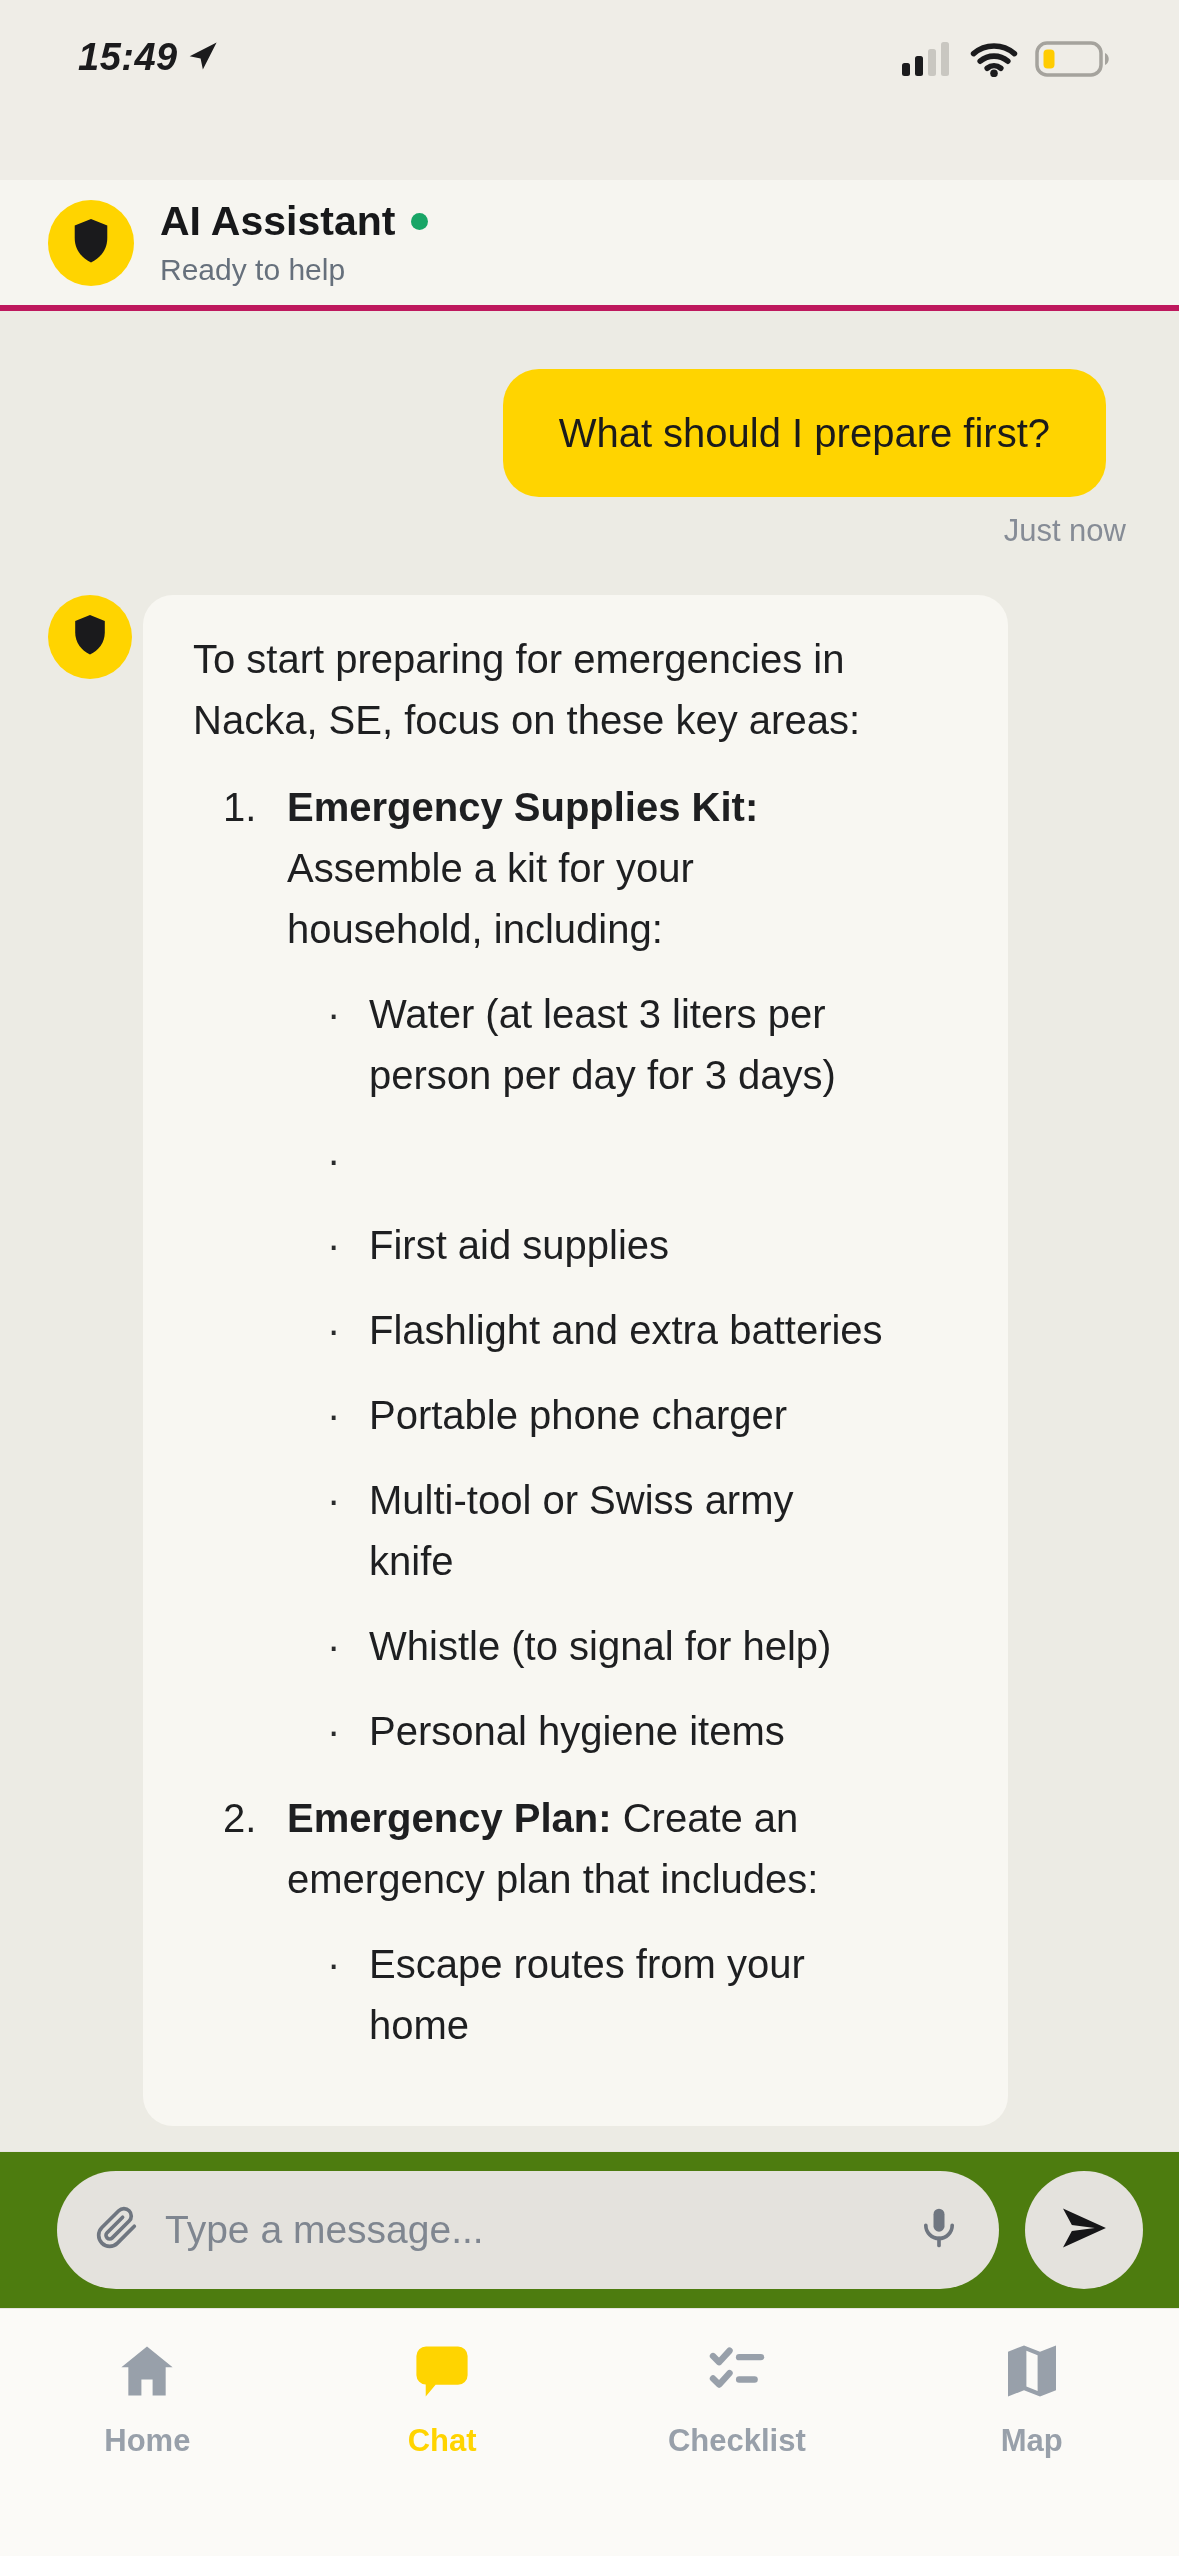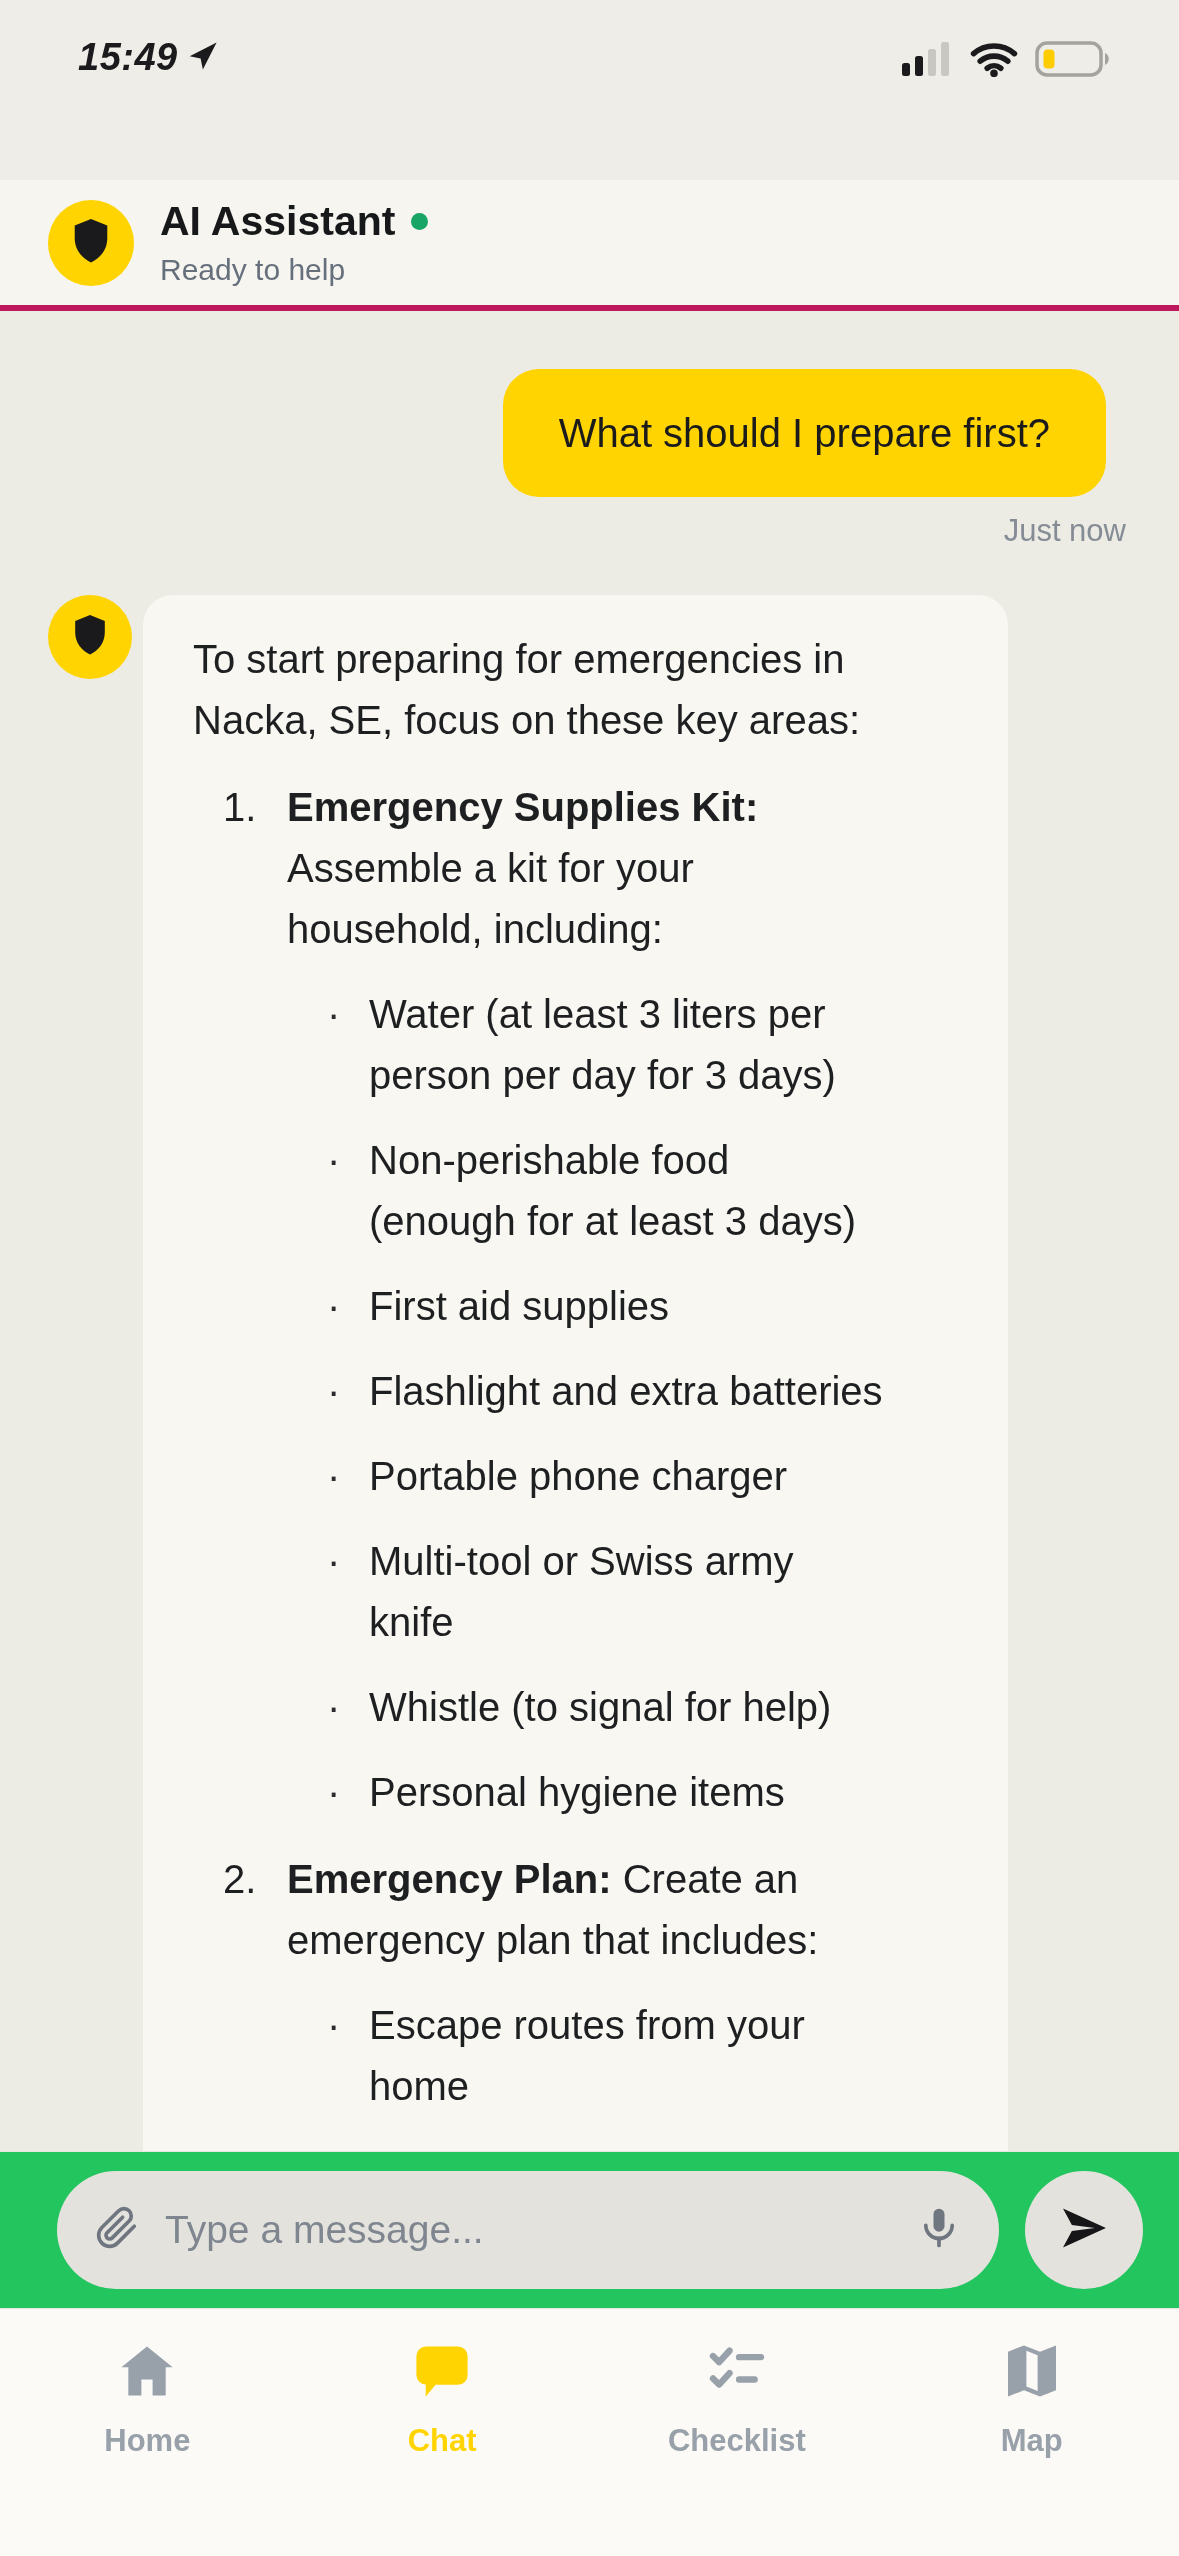--- a/index.html
+++ b/index.html
@@ -58,21 +58,21 @@
   }
   .line{min-height:61px;}
   .para{margin-bottom:26px;}
   .list-item{display:flex;margin-top:26px;}
   .num{width:64px;flex:none;margin-left:30px;}
   .item-body{flex:1;min-width:0;}
   .bold{font-weight:700;}
   .bullet{display:flex;margin-top:24px;margin-left:40px;}
   .dot{width:42px;flex:none;color:#2a2b2d;}
   .composer{
-    height:157px;background:#22c55e;border-top:1px solid #e7e5df;
+    height:157px;background:#4d7c0f;border-top:1px solid #e7e5df;
     display:flex;align-items:center;
     padding:0 33px 0 57px;box-sizing:border-box;gap:26px;
   }
   .pill{
     width:942px;height:118px;flex:none;box-sizing:border-box;
     background:#e4e2dd;border-radius:59px;
     display:flex;align-items:center;gap:26px;
     padding:0 38px;
   }
   .placeholder{flex:1;font-size:39px;color:#7f8690;}
@@ -180,24 +180,20 @@
               <div class="line"><span>household, including:</span></div>
               <div class="bullet">
                 <div class="dot">·</div>
                 <div>
                   <div class="line">Water (at least 3 liters per</div>
                   <div class="line">person per day for 3 days)</div>
                 </div>
               </div>
               <div class="bullet">
                 <div class="dot">·</div>
-                <div>
-                  <div class="line">Non-perishable food</div>
-                  <div class="line">(enough for at least 3 days)</div>
-                </div>
               </div>
               <div class="bullet">
                 <div class="dot">·</div>
                 <div>
                   <div class="line">First aid supplies</div>
                 </div>
               </div>
               <div class="bullet">
                 <div class="dot">·</div>
                 <div>

